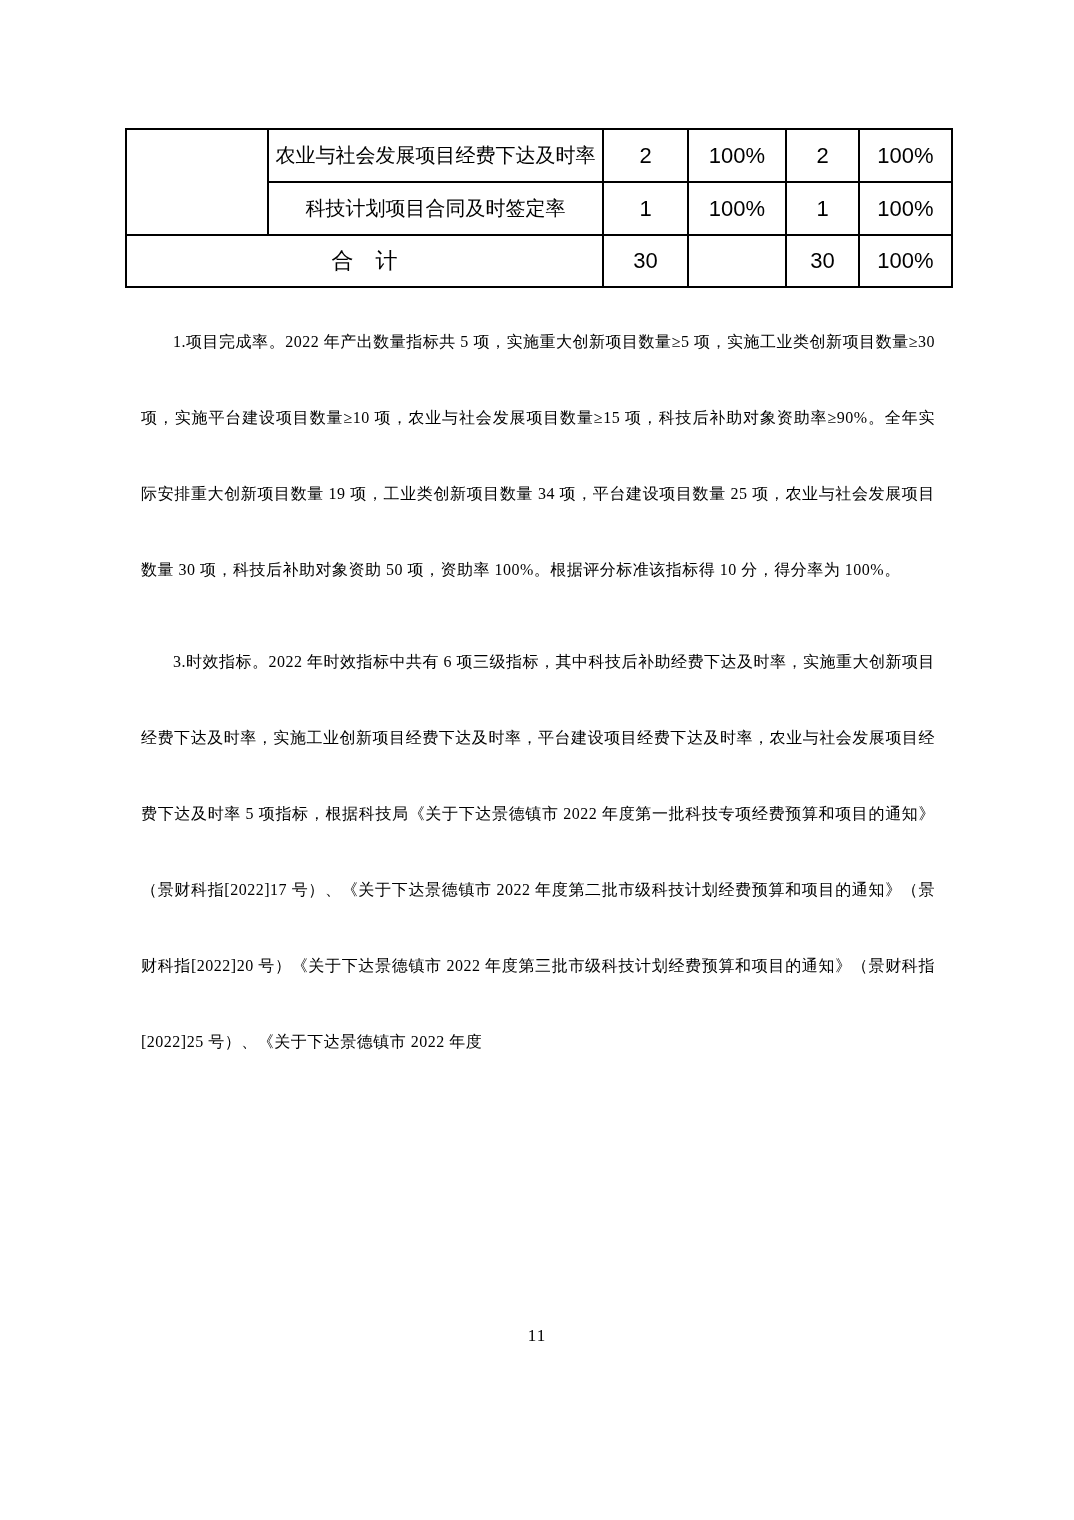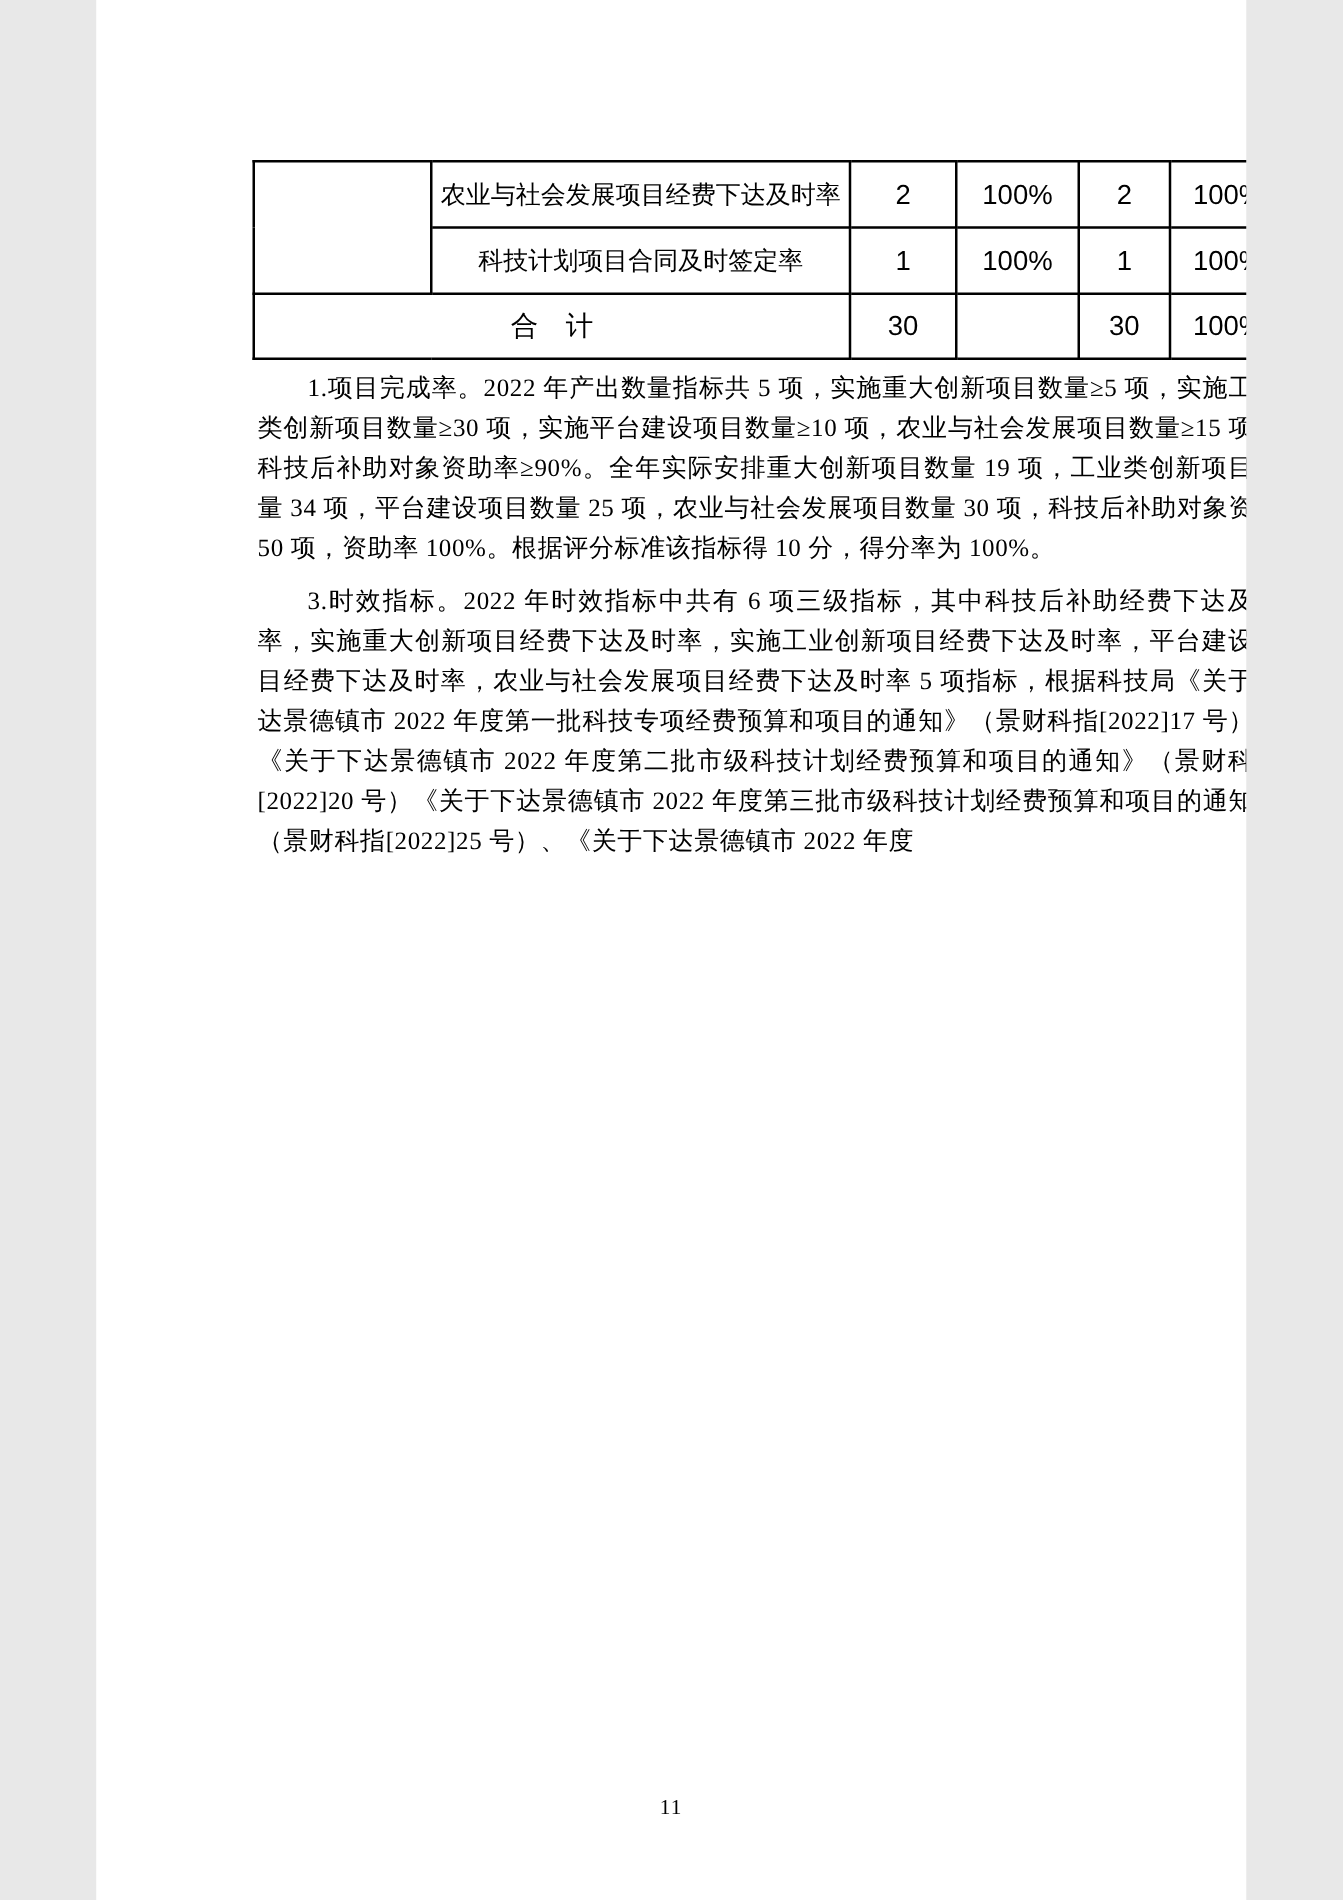--- a/index.html
+++ b/index.html
@@ -1,18 +1,18 @@
 <!DOCTYPE html>
 <html><head>
 <meta charset="utf-8">
 <style>
   html, body { margin: 0; padding: 0; background: #e8e8e8; }
   .page {
     position: relative;
-    width: 920px;
+    width: 1074px;
     height: 1520px;
     margin: 0 auto;
     background: #ffffff;
     color: #000000;
     font-family: "Liberation Serif", "DejaVu Serif", serif;
     overflow: hidden;
   }
   .content {
     position: absolute;
     left: 125px;
@@ -42,32 +42,32 @@
   td.cell-num {
     font-family: "Liberation Sans", "DejaVu Sans", sans-serif;
     font-size: 22px;
   }
   td.cell-total-label {
     font-size: 22px;
     border-radius: 20px;
   }
   .body-text { margin-top: 7px; }
   .body-text p {
-    margin: 4px;
+    margin: 16px;
     padding: 0;
-    font-size: 20px;
-    line-height: 32px;
+    font-size: 16px;
+    line-height: 76px;
     text-align: justify;
     text-indent: 2em;
     letter-spacing: 0.5px;
   }
   .body-text p + p { margin-top: 10px; }
   .page-number {
     position: absolute;
-    top: 1436px;
+    top: 1326px;
     left: 0;
     width: 100%;
     text-align: center;
     font-size: 17px;
     letter-spacing: 1px;
   }
 </style>
 </head>
 <body>
 

